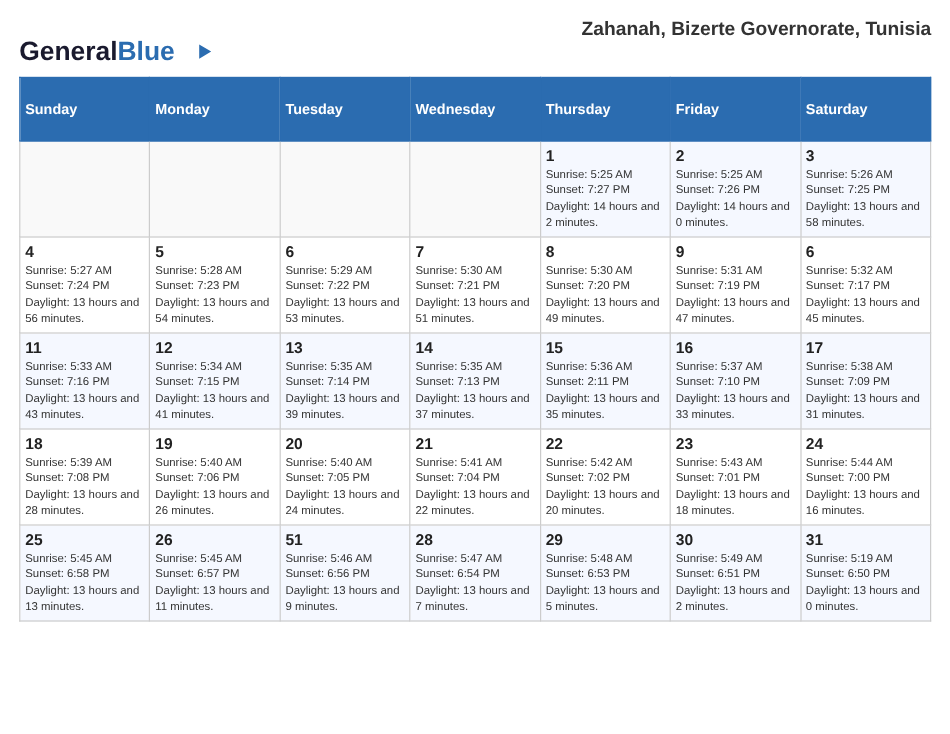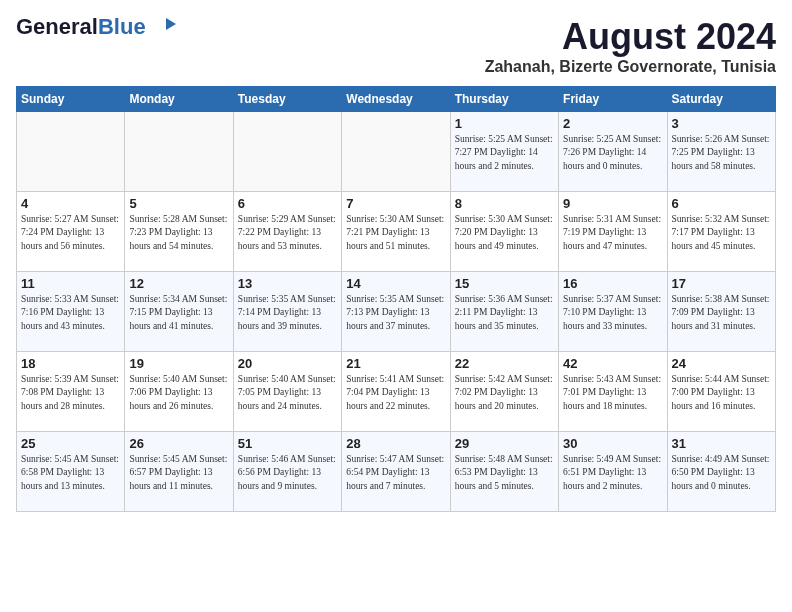--- a/index.html
+++ b/index.html
@@ -44,21 +44,21 @@
     table {
       width: 100%;
       border-collapse: collapse;
       table-layout: fixed;
     }
     thead tr th {
       background: #2b6cb0;
       color: #fff;
       font-size: 12px;
       font-weight: bold;
-      padding: 5px 4px;
+      padding: 19px 4px;
       text-align: left;
       border: 1px solid #2b6cb0;
     }
     tbody tr td {
       border: 1px solid #ccc;
       vertical-align: top;
       padding: 4px 4px;
       font-size: 10px;
       color: #222;
       height: 80px;
@@ -69,42 +69,40 @@
     }
     .day-number {
       font-size: 13px;
       font-weight: bold;
       margin-bottom: 2px;
     }
     .cell-content {
       font-size: 9.5px;
       line-height: 1.4;
       color: #333;
-      font-family: Liberation Serif, serif;
     }
     .empty-cell {
       background: #f9f9f9 !important;
     }
   </style>
 </head>
 <body>
 
 <div class="header">
   <div class="logo">
-    <div style="display:flex;">
+    <div style="display:flex;align-items:center;margin-top:16px;">
       <span class="logo-text">
         <span style="color:#1a1a2e;">General</span><span class="blue" style="color:#2b6cb0;">Blue</span>
       </span>
       <svg width="28" height="16" viewBox="0 0 28 16" style="margin-left:2px;">
         <polygon points="0,8 18,8 18,2 28,8 18,14 18,8" fill="#2b6cb0"></polygon>
       </svg>
     </div>
   </div>
   <div class="title-block">
-    <h1>August 2024</h1>
     <h2>Zahanah, Bizerte Governorate, Tunisia</h2>
   </div>
 </div>
 
 <table>
   <thead>
     <tr>
     <th>Sunday</th>
         <th>Monday</th>
         <th>Tuesday</th>
@@ -274,21 +272,21 @@
 and 22 minutes.</div>
         </td>
         <td>
           <div class="day-number">22</div>
           <div class="cell-content">Sunrise: 5:42 AM
 Sunset: 7:02 PM
 Daylight: 13 hours
 and 20 minutes.</div>
         </td>
         <td>
-          <div class="day-number">42</div>
+          <div class="day-number">23</div>
           <div class="cell-content">Sunrise: 5:43 AM
 Sunset: 7:01 PM
 Daylight: 13 hours
 and 18 minutes.</div>
         </td>
         <td>
           <div class="day-number">24</div>
           <div class="cell-content">Sunrise: 5:44 AM
 Sunset: 7:00 PM
 Daylight: 13 hours
@@ -333,20 +331,20 @@
         </td>
         <td>
           <div class="day-number">30</div>
           <div class="cell-content">Sunrise: 5:49 AM
 Sunset: 6:51 PM
 Daylight: 13 hours
 and 2 minutes.</div>
         </td>
         <td>
           <div class="day-number">31</div>
-          <div class="cell-content">Sunrise: 4:49 AM
+          <div class="cell-content">Sunrise: 5:19 AM
 Sunset: 6:50 PM
 Daylight: 13 hours
 and 0 minutes.</div>
         </td>
       </tr>
     </tbody>
 </table>
 
 </body></html>

